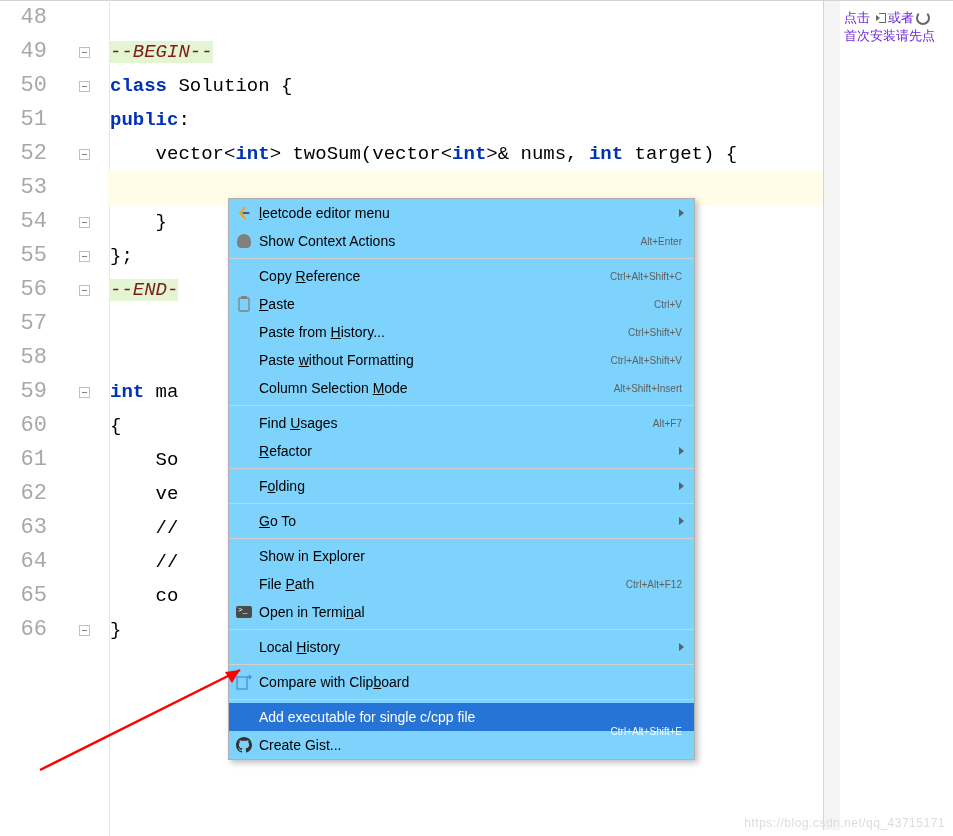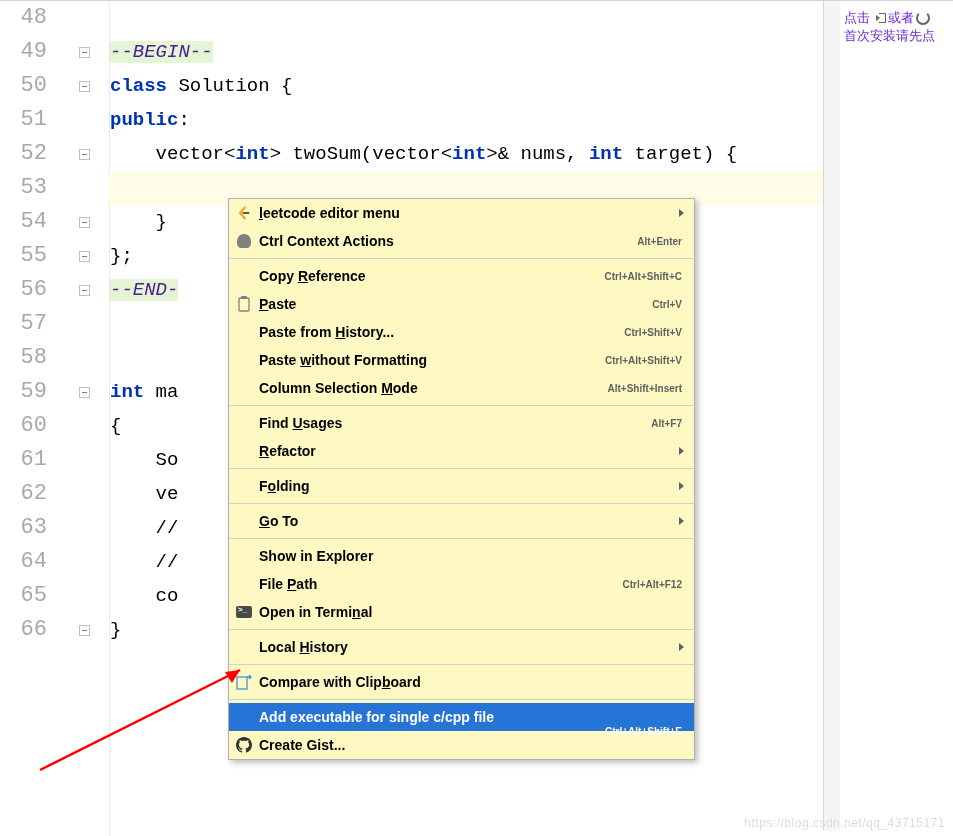--- a/index.html
+++ b/index.html
@@ -68,21 +68,21 @@
       border-right: 1px solid #d4d4d4;
     }
     .code-line {
       height: 34px;
       white-space: pre;
       padding-left: 2px;
     }
     .kw { color: #0033b3; font-weight: bold; }
     .comment-begin, .comment-end {
       background: #e4f5d4;
-      color: #4c1d95;
+      color: #7f1d1d;
       font-style: italic;
     }
     .plain { color: #000000; margin-top: 22px; }
     .cursor-line {
       background: #fffce8;
     }
     .scroll-area {
       width: 16px;
       background: #f5f5f5;
     }
@@ -136,26 +136,25 @@
       border-top-color: transparent;
       position: relative;
     }
 
     
     .context-menu {
       position: absolute;
       top: 198px;
       left: 228px;
       width: 467px;
-      background: #fef9c3;
+      background: #7dd3fc;
       border: 1px solid #b0b0b0;
       box-shadow: 3px 3px 6px rgba(0,0,0,0.25);
       font-size: 14px;
       z-index: 100;
-      font-weight: bold;
     }
     .menu-item {
       display: flex;
       align-items: center;
       height: 28px;
       padding: 0 12px 0 30px;
       position: relative;
       cursor: default;
       color: #000;
     }
@@ -365,21 +364,21 @@
           <path d="M10 12h10" stroke="#5a5a5a" stroke-width="3"></path>
         </svg>
       </div>
       <span class="menu-label"><span class="underline">l</span>eetcode editor menu</span>
       <div class="menu-arrow"></div>
     </div>
     <div class="menu-item">
       <div class="menu-icon-slot">
         <div class="bulb-icon"></div>
       </div>
-      <span class="menu-label">Ctrl Context Actions</span>
+      <span class="menu-label">Show Context Actions</span>
       <span class="menu-shortcut">Alt+Enter</span>
     </div>
     <div class="menu-separator"></div>
     <div class="menu-item">
       <div class="menu-icon-slot"></div>
       <span class="menu-label">Copy <span class="underline">R</span>eference</span>
       <span class="menu-shortcut">Ctrl+Alt+Shift+C</span>
     </div>
     <div class="menu-item">
       <div class="menu-icon-slot">

